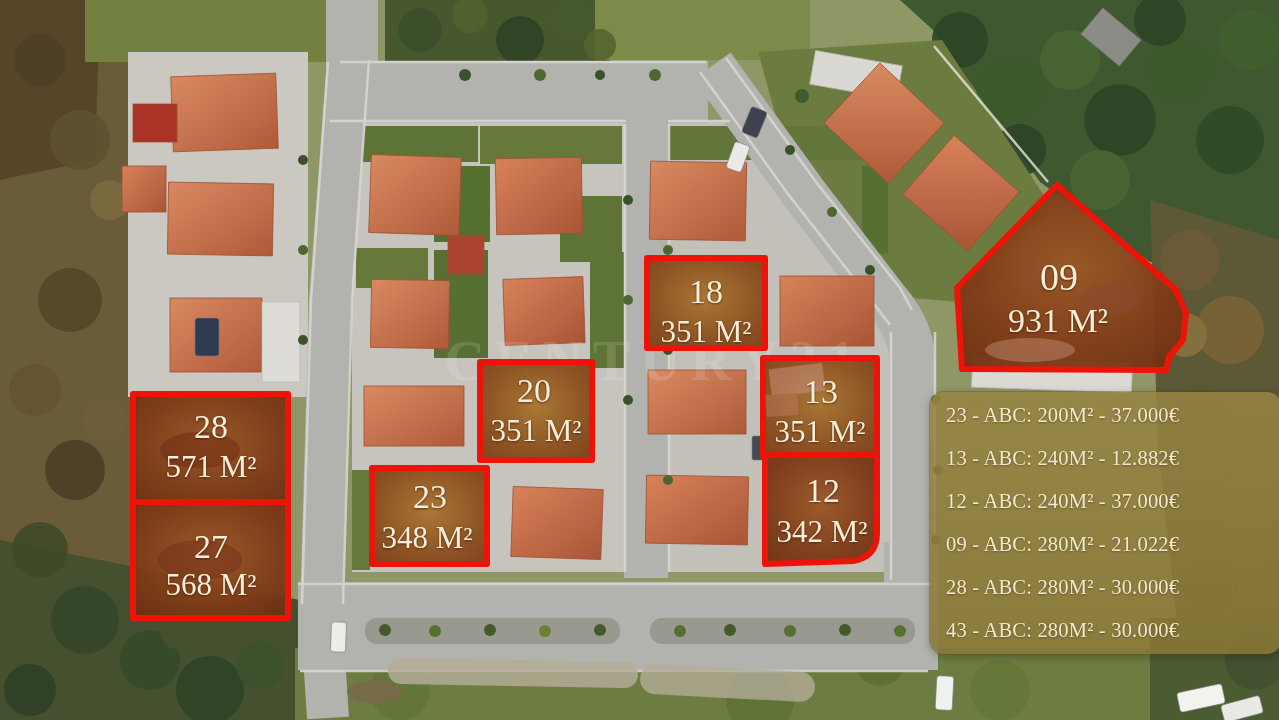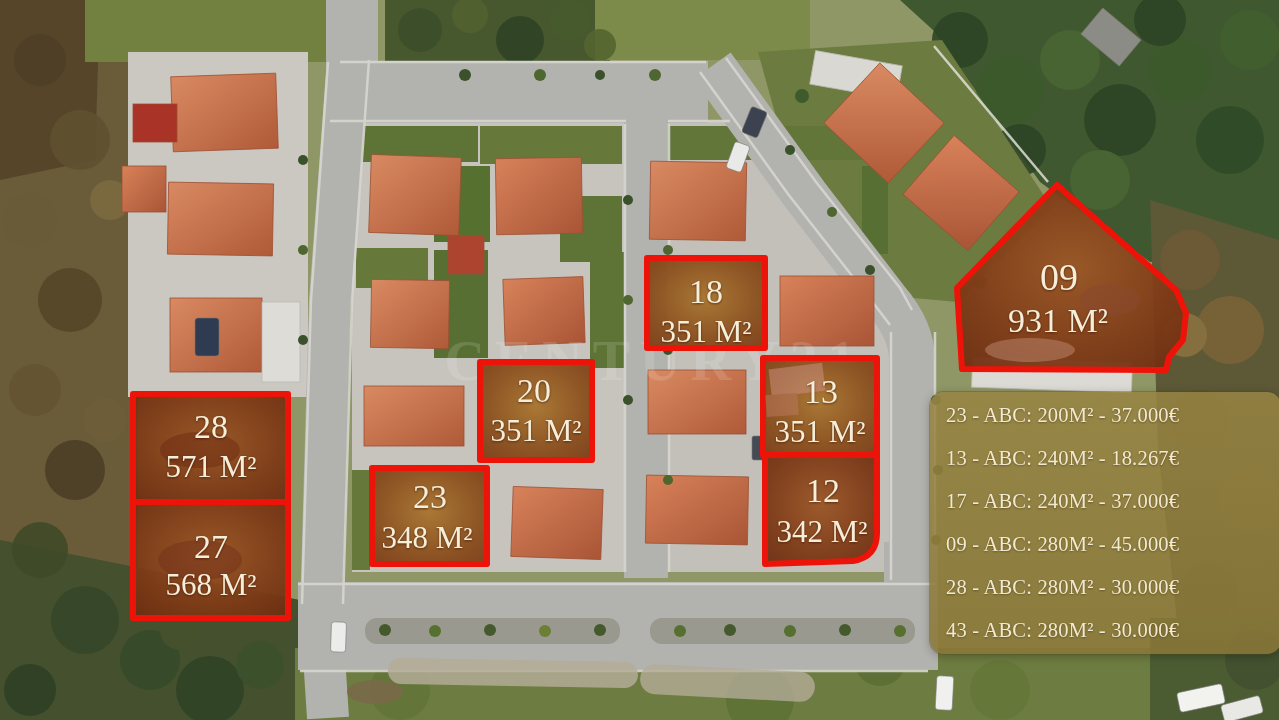--- a/index.html
+++ b/index.html
@@ -282,19 +282,19 @@
     <text x="820" y="442" class="plot-label area">351 M²</text>
     <text x="823" y="502" class="plot-label num">12</text>
     <text x="822" y="542" class="plot-label area">342 M²</text>
     <text x="1059" y="290" class="plot-label num-big">09</text>
     <text x="1058" y="332" class="plot-label area-big">931 M²</text>
   </g>
 </svg>
 
 <div id="price-panel">
   <div class="price-row">23 - ABC: 200M² - 37.000€</div>
-  <div class="price-row">13 - ABC: 240M² - 18.267€</div>
-  <div class="price-row">17 - ABC: 240M² - 37.000€</div>
-  <div class="price-row">09 - ABC: 280M² - 45.000€</div>
+  <div class="price-row">13 - ABC: 240M² - 12.882€</div>
+  <div class="price-row">12 - ABC: 240M² - 37.000€</div>
+  <div class="price-row">09 - ABC: 280M² - 21.022€</div>
   <div class="price-row">28 - ABC: 280M² - 30.000€</div>
   <div class="price-row">43 - ABC: 280M² - 30.000€</div>
 </div>
 </div>
 
 </body></html>

